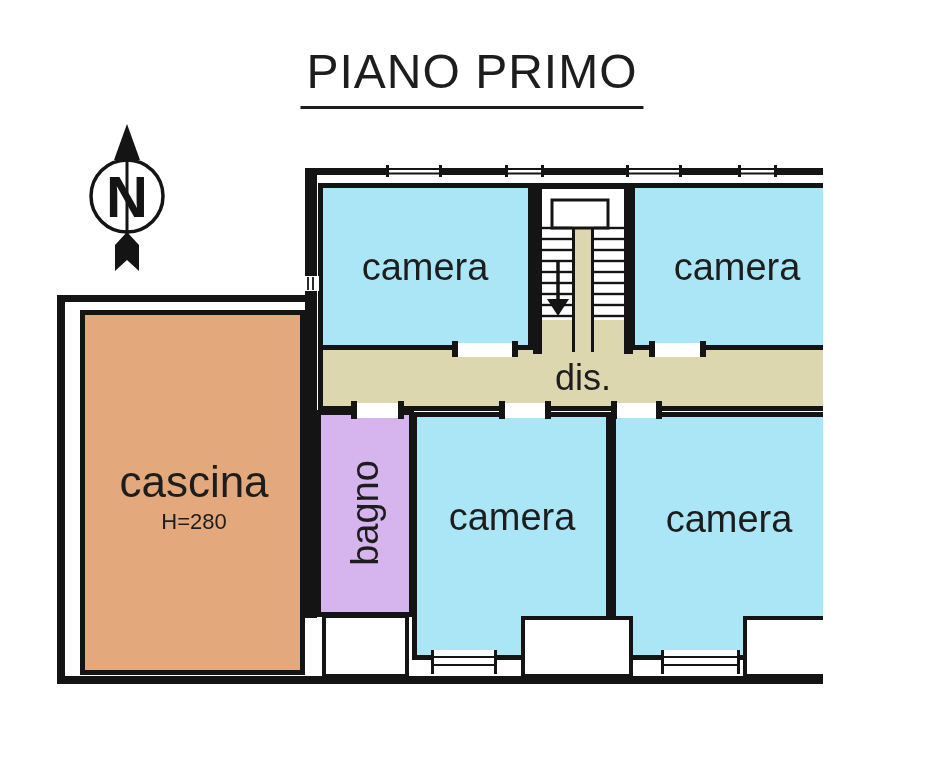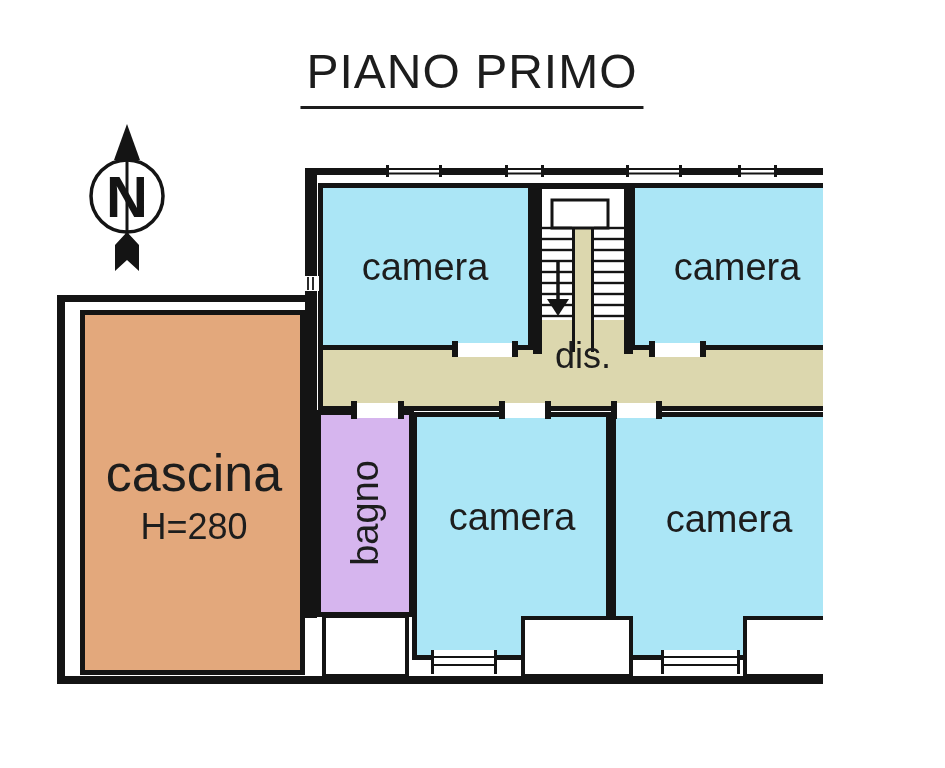--- a/index.html
+++ b/index.html
@@ -39,23 +39,23 @@
     position:absolute;transform:translate(-50%,-50%);
     color:var(--ink,#1d1d1d);white-space:nowrap;line-height:1;
   }
   .label.rot{transform:translate(-50%,-50%) rotate(-90deg);}
   .lbl-38{font-size:38px;}
   .lbl-36{font-size:36px;}
   .label-group{
     position:absolute;transform:translate(-50%,-50%);
     color:var(--ink,#1d1d1d);text-align:center;white-space:nowrap;
   }
-  .room-name-lg{font-size:52px;line-height:1.15;margin-top:24px;}
+  .room-name-lg{font-size:44px;line-height:1.15;margin-top:24px;}
   .room-name-md{font-size:38px;line-height:1.15;}
-  .room-height{font-size:36px;line-height:1.25;}
+  .room-height{font-size:22px;line-height:1.25;}
 </style>
 </head>
 <body>
 
 <div class="canvas">
 
   <div class="title">PIANO PRIMO</div>
 
   <svg class="plan-svg" width="945" height="768" viewBox="0 0 945 768">
 
@@ -203,21 +203,21 @@
       <polygon class="compass-fill" points="127,124 114,160 140,160"></polygon>
       <polygon class="compass-fill" points="127,232 139,245 139,271 127,260 115,271 115,245"></polygon>
       <text class="compass-n" x="127" y="217">N</text>
     </g>
   </svg>
 
   <div class="label lbl-38" style="left:425px;top:267px">camera</div>
 
   <div class="label lbl-38" style="left:737px;top:267px">camera</div>
 
-  <div class="label lbl-36" style="left:583px;top:356px">dis.</div>
+  <div class="label lbl-36" style="left:583px;top:378px">dis.</div>
 
   <div class="label-group" style="left:194px;top:484px">
     <div class="room-name-lg">cascina</div>
     <div class="room-height">H=280</div>
   </div>
 
   <div class="label lbl-38 rot" style="left:365px;top:513px">bagno</div>
 
   <div class="label-group" style="left:512px;top:518px">
     <div class="room-name-md">camera</div>

